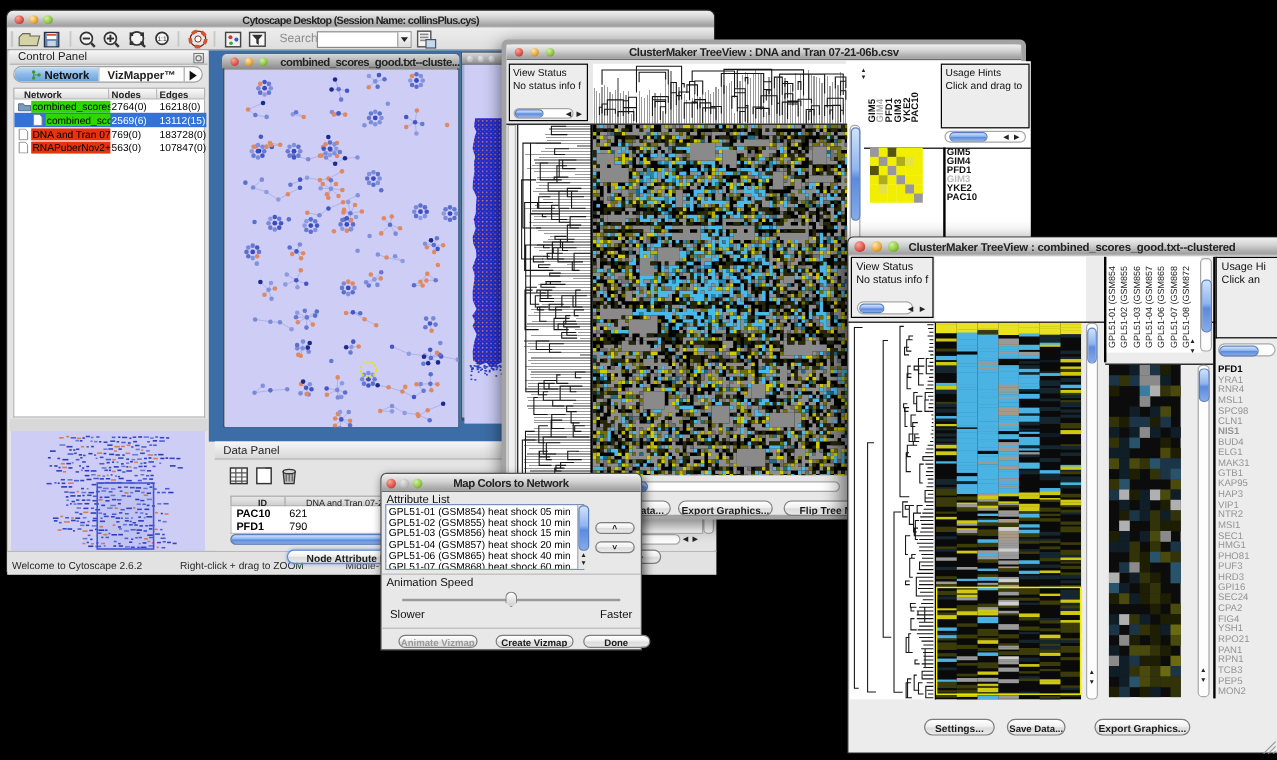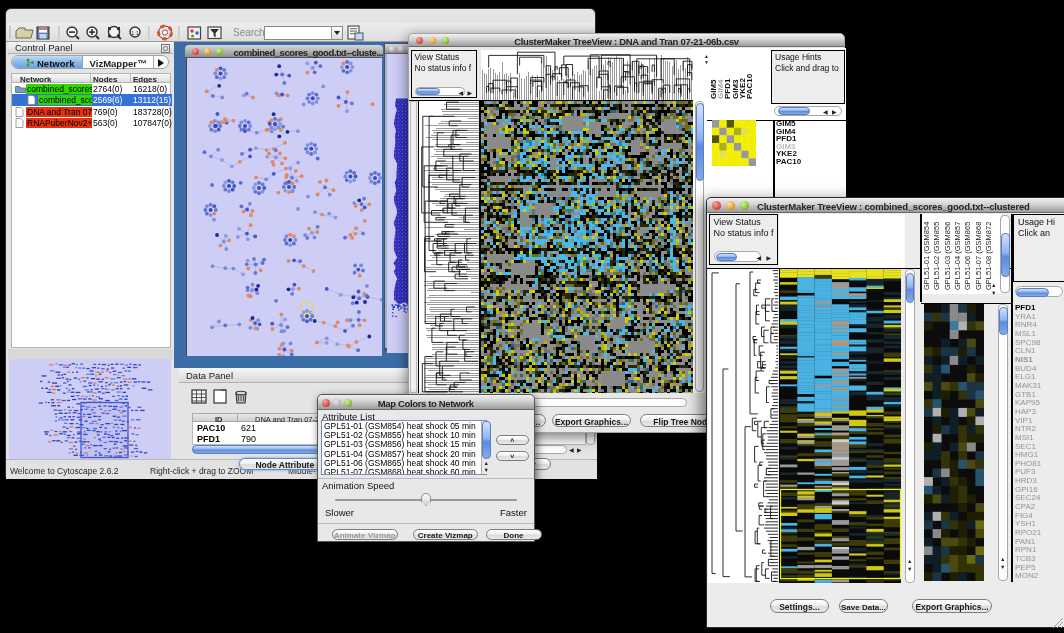--- a/index.html
+++ b/index.html
@@ -20,20 +20,26 @@
 .sarr{position:absolute;font-size:6px;color:#222;line-height:6px}
 .btn{position:absolute;border:1px solid #7d7d7d;border-radius:8px;
   background:linear-gradient(#ffffff,#f0f0f0 45%,#dcdcdc 55%,#e9e9e9);
   text-align:center;font-weight:bold;color:#1a1a1a;white-space:nowrap;overflow:hidden}
 .blk{position:absolute;background:#000}
 .wht{position:absolute;background:#fff}
 svg{display:block}
 </style></head><body>
 <div id="stage">
     <div class="abs" style="left:5px;top:8px;width:591px;height:469px;background:#e4e4e4;border:1px solid #2c2c2c;border-radius:6px 6px 0 0">
+      <div class="abs tbar" style="left:0;top:0;width:100%;height:14px;border-radius:6px 6px 0 0">
+        <span class="tl r" style="left:6px;top:3.5px;width:7.5px;height:7.5px"></span>
+        <span class="tl y" style="left:18px;top:3.5px;width:7.5px;height:7.5px"></span>
+        <span class="tl g" style="left:30px;top:3.5px;width:7.5px;height:7.5px"></span>
+        <div class="ttl" style="top:3px;font-size:9px;letter-spacing:-0.55px">Cytoscape Desktop (Session Name: collinsPlus.cys)</div>
+      </div>
       <div class="abs" style="left:0;top:14px;width:100%;height:19px;background:linear-gradient(#ededed,#dedede);border-bottom:1px solid #9a9a9a">
         <svg width="370" height="19">
           <g transform="translate(0,1)">
             <rect x="3" y="2" width="2" height="13" fill="#c8c8c8"></rect>
             <path d="M10 7l3-3h6v2h8l-2 8H10z" fill="#d6d2a8" stroke="#6a6a52" stroke-width="1"></path>
             <rect x="31" y="3" width="12" height="12" fill="#5a80b8" stroke="#24303f" stroke-width="1"></rect>
             <rect x="33" y="3.6" width="8" height="5" fill="#fff"></rect>
             <rect x="33" y="4.2" width="8" height="1.6" fill="#e05030"></rect>
             <rect x="33.5" y="10" width="7" height="4.5" fill="#c8d4e4"></rect>
             <rect x="52" y="2" width="1.5" height="13" fill="#c8c8c8"></rect>
@@ -1060,21 +1066,21 @@
           <rect x="26.0" y="253.3" width="1.6" height="1.2" fill="#2c3ccc"></rect>
           <rect x="10.7" y="251.7" width="1.6" height="1.2" fill="#2c3ccc"></rect>
           <rect x="10.1" y="251.3" width="1.6" height="1.2" fill="#2c3ccc"></rect>
           <rect x="29.6" y="251.2" width="1.6" height="1.2" fill="#2c3ccc"></rect>
           <rect x="26.5" y="252.0" width="1.6" height="1.2" fill="#2c3ccc"></rect>
           <rect x="25.8" y="258.7" width="1.6" height="1.2" fill="#2c3ccc"></rect>
         </svg>
       </div>
       <div class="abs" style="left:44px;top:10px;width:5px;height:299px;background:#e0e0e0;border-left:1px solid #999"></div>
     </div>
-    <div class="abs" style="left:408px;top:33px;width:437px;height:400px;background:#e8e8e8;border:1px solid #a3a3a3;border-radius:5px 5px 0 0;z-index:5;box-shadow:0 4px 14px rgba(0,0,0,0.55)">
+    <div class="abs" style="left:418px;top:33px;width:437px;height:400px;background:#e8e8e8;border:4px solid #a3a3a3;border-radius:5px 5px 0 0;z-index:5;box-shadow:0 4px 14px rgba(0,0,0,0.55)">
       <div class="abs tbar" style="left:0;top:0;width:100%;height:13px;border-radius:5px 5px 0 0">
         <span class="tl r" style="left:7px;top:3px;width:7px;height:7px"></span>
         <span class="tl y" style="left:20px;top:3px;width:7px;height:7px"></span>
         <span class="tl g" style="left:33px;top:3px;width:7px;height:7px"></span>
         <div class="ttl" style="top:2px;font-size:9.5px;letter-spacing:-0.3px">ClusterMaker TreeView : DNA and Tran 07-21-06b.csv</div>
       </div>
       <div class="wht" style="left:283px;top:14px;width:154px;height:345px"></div>
       <div class="panel" style="left:1.5px;top:16px;width:66px;height:48px;font-size:8.5px;color:#111">
         <div style="padding:1px 0 0 3px">View Status</div>
         <div style="padding:1px 0 0 3px;white-space:nowrap">No status info f</div>

